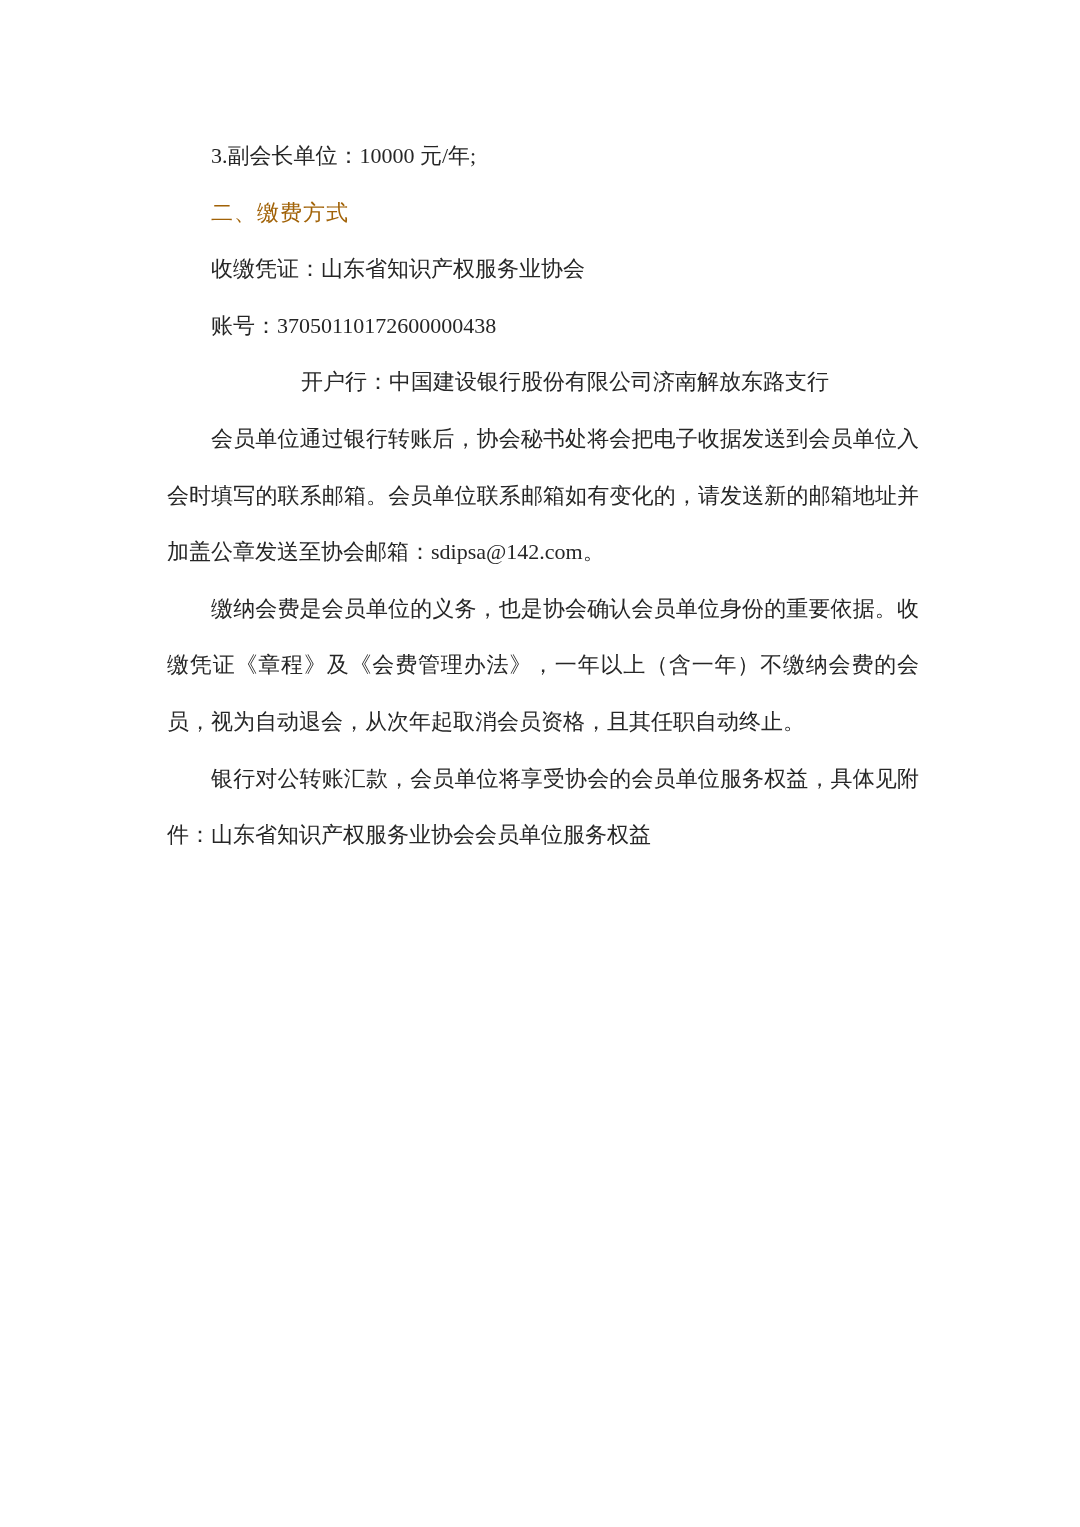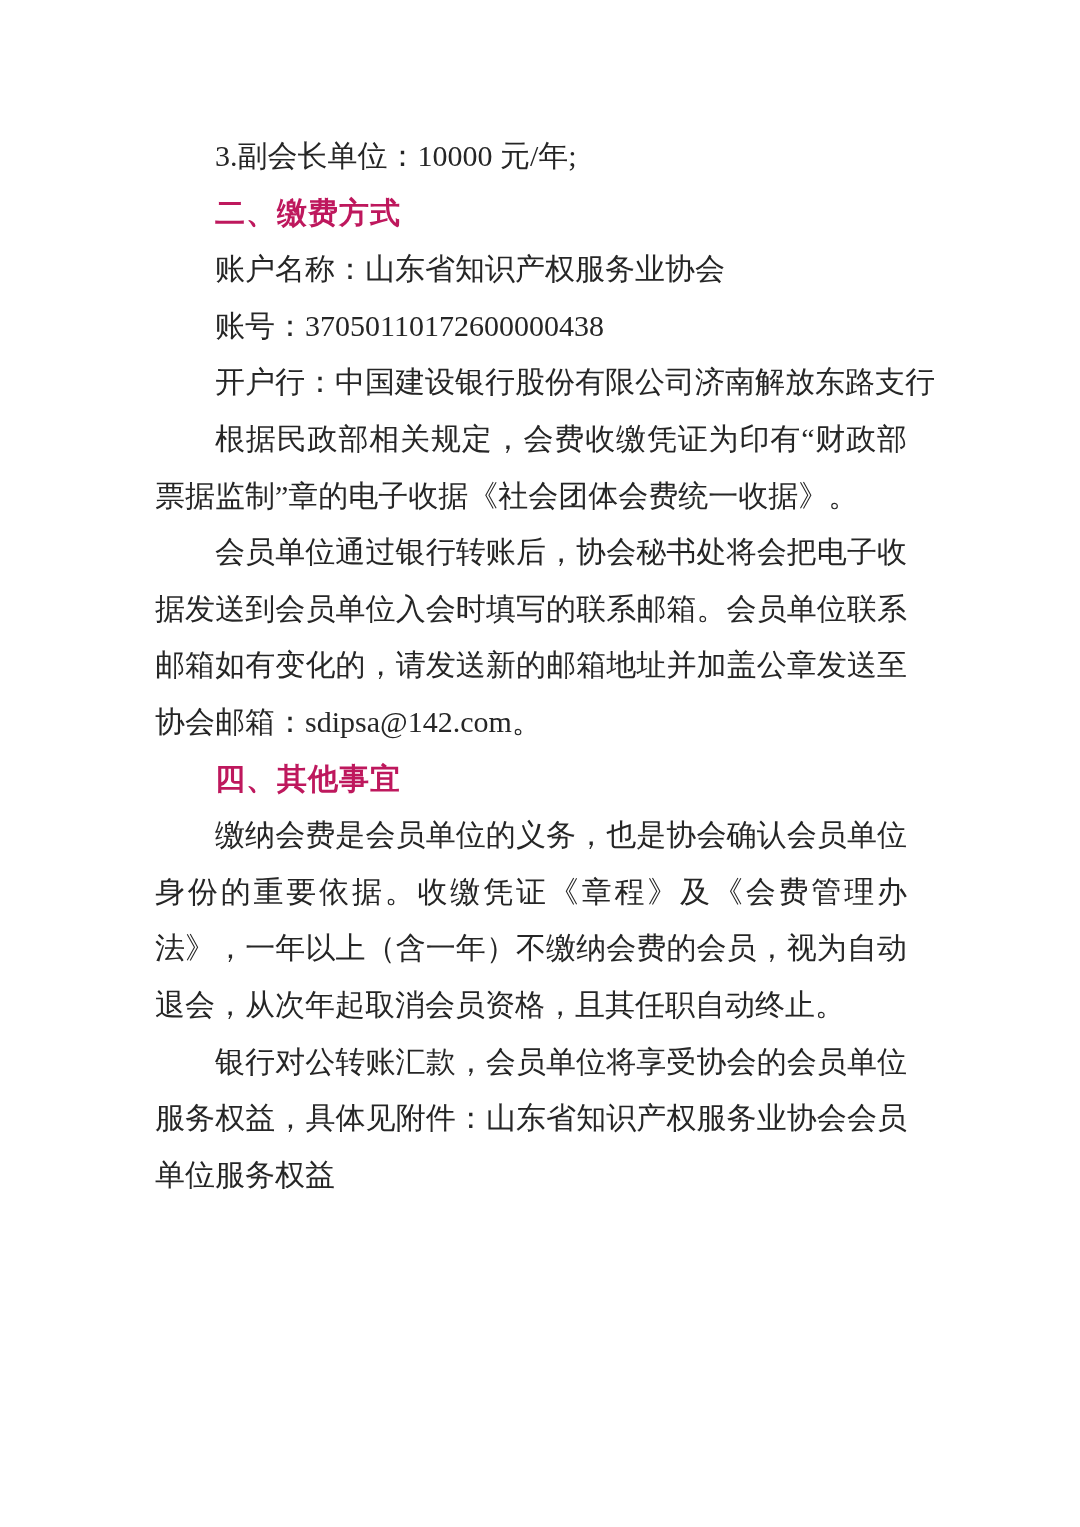--- a/index.html
+++ b/index.html
@@ -9,73 +9,71 @@
   }
   .page {
     position: relative;
     width: 1080px;
     height: 1527px;
     background: #ffffff;
     overflow: hidden;
   }
   .doc-body {
     position: absolute;
-    left: 155px;
+    left: 167px;
     top: 128px;
     width: 752px;
     font-family: "Liberation Serif", "DejaVu Serif", serif;
-    font-size: 30px;
+    font-size: 22px;
     line-height: 56.6px;
     color: #262626;
   }
   .block {
     margin: 0;
     padding: 0;
   }
   .para {
     text-align: justify;
     text-justify: inter-ideograph;
     text-indent: 2em;
     line-break: strict;
     word-break: normal;
   }
   .para.nowrap {
     white-space: nowrap;
     text-align: center;
   }
   .heading {
     font-family: "Liberation Sans", "DejaVu Sans", sans-serif;
-    font-weight: bold;
+    font-weight: normal;
     text-indent: 2em;
-    color: #be185d;
+    color: #a16207;
     letter-spacing: 1px;
   }
 </style>
 </head>
 <body>
 
 <div class="page">
   <div class="doc-body">
 
     <div class="block para">3.副会长单位：10000 元/年;</div>
 
     <div class="block heading">二、缴费方式</div>
 
 
-    <div class="block para">账户名称：山东省知识产权服务业协会</div>
+    <div class="block para">收缴凭证：山东省知识产权服务业协会</div>
 
     <div class="block para">账号：37050110172600000438</div>
 
     <div class="block para nowrap">开户行：中国建设银行股份有限公司济南解放东路支行</div>
 
 
-    <div class="block para">根据民政部相关规定，会费收缴凭证为印有“财政部票据监制”章的电子收据《社会团体会费统一收据》。</div>
 
     <div class="block para">会员单位通过银行转账后，协会秘书处将会把电子收据发送到会员单位入会时填写的联系邮箱。会员单位联系邮箱如有变化的，请发送新的邮箱地址并加盖公章发送至协会邮箱：sdipsa@142.com。</div>
 
-    <div class="block heading">四、其他事宜</div>
 
     <div class="block para">缴纳会费是会员单位的义务，也是协会确认会员单位身份的重要依据。收缴凭证《章程》及《会费管理办法》，一年以上（含一年）不缴纳会费的会员，视为自动退会，从次年起取消会员资格，且其任职自动终止。</div>
 
     <div class="block para">银行对公转账汇款，会员单位将享受协会的会员单位服务权益，具体见附件：山东省知识产权服务业协会会员单位服务权益</div>
 
   </div>
 </div>
 
 </body></html>

